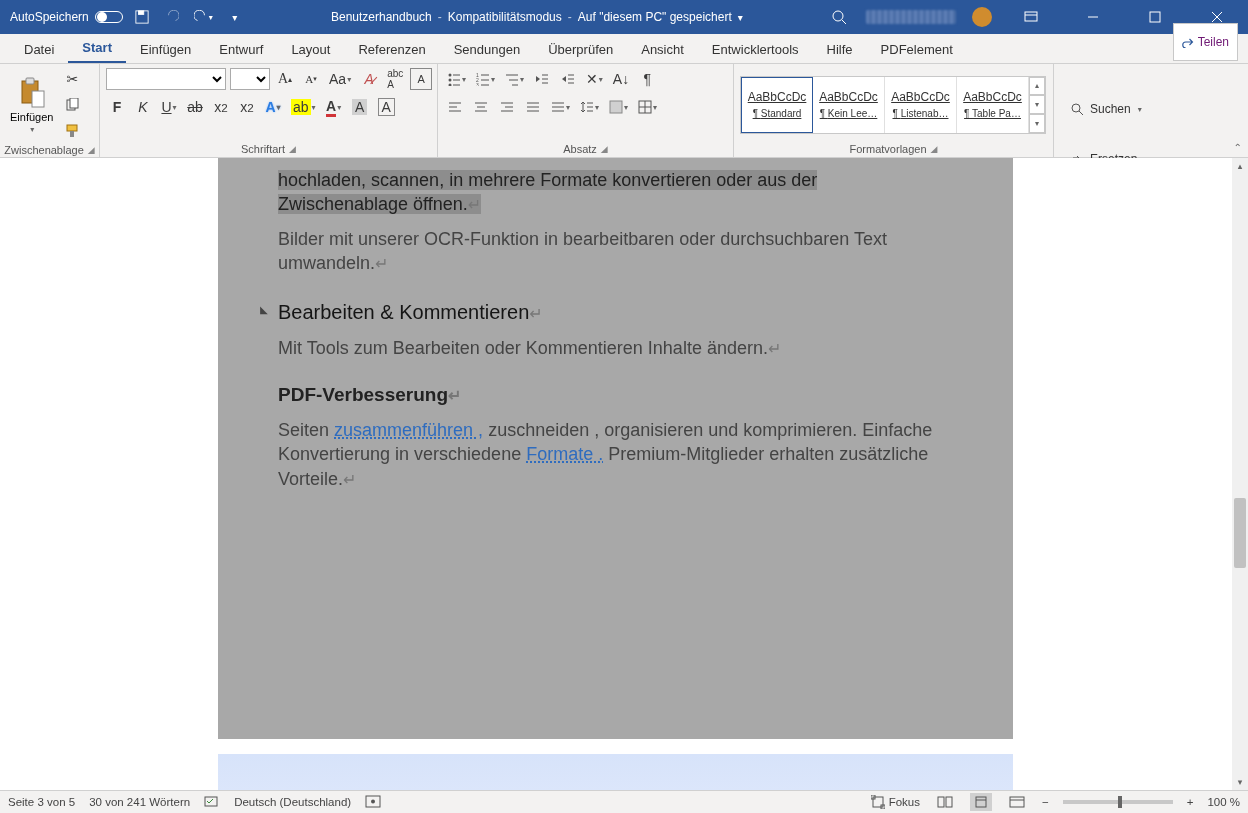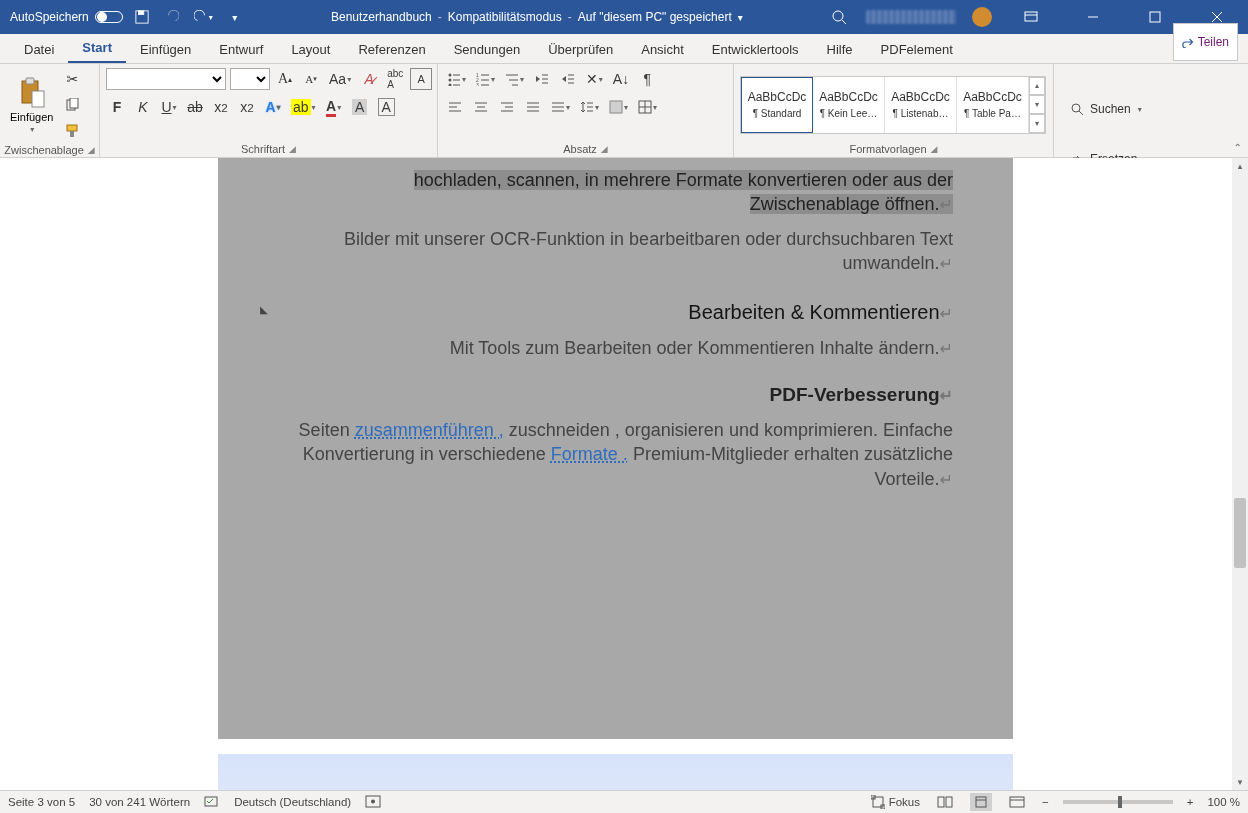--- a/index.html
+++ b/index.html
@@ -28,31 +28,31 @@
   .group { border-right: 1px solid #d0d0d0; padding: 4px 6px 2px 6px; display: flex; flex-direction: column; justify-content: space-between; }
   .group-label { text-align: center; font-size: 11px; color: #555; padding-top: 2px; display:flex; justify-content:center; align-items:center; gap:4px;}
   .dlg { font-size:9px; color:#888;}
   .group-body { display: flex; align-items: center; gap: 4px; flex:1; }
   .col { display: flex; flex-direction: column; gap: 4px; align-items:center; }
   .row { display: flex; gap: 4px; align-items: center; }
   .ctrl { height: 22px; min-width: 22px; border: 1px solid transparent; display: flex; align-items: center; justify-content: center; padding: 0 2px; font-size: 14px; color:#3b3b3b; position:relative;}
   select.font { height: 22px; width: 120px; background:#fff; border:1px solid #ababab; font-size:12px;}
   select.size { height: 22px; width: 40px; background:#fff; border:1px solid #ababab; font-size:12px;}
   .style-gallery { display:flex; gap:0; border:1px solid #c8c8c8; background:#fff; }
-  .style-item { width:72px; height:56px; border-right:1px solid #e0e0e0; display:flex; flex-direction:column; align-items:center; justify-content:center; font-size:10px; color:#333; padding:2px; text-align:center;}
+  .style-item { width:72px; height:56px; border-right:1px solid #e0e0e0; display:flex; flex-direction:column; align-items:center; justify-content:center; font-size:10px; color:#333; padding:2px; text-align:center;text-decoration:underline;}
   .style-item .preview { font-size:12px; color:#333; margin-bottom:4px;}
   .style-item:first-child { border:1px solid #2b579a; }
   .gallery-scroll { width:16px; display:flex; flex-direction:column; }
   .gallery-scroll div { flex:1; border:1px solid #c8c8c8; display:flex; align-items:center; justify-content:center; font-size:8px; color:#666;}
   .edit-col { display:flex; flex-direction:column; gap:2px; padding:2px 6px;}
   .edit-item { display:flex; align-items:center; gap:6px; font-size:12px; color:#333; padding:2px 4px;margin-top:30px;}
   .collapse-caret { position:absolute; right:6px; bottom:4px; color:#666; font-size:10px;}
   .paste-big { display:flex; flex-direction:column; align-items:center; gap:2px; padding:2px 4px;}
   
-  .docarea { position: absolute; top: 158px; bottom: 23px; left: 0; right: 16px; background: #fff; overflow: hidden; text-align: right; }
+  .docarea { position: absolute; top: 158px; bottom: 23px; left: 0; right: 16px; background: #fff; overflow: hidden; }
   .page { position:absolute; left:218px; width:795px; background:#a8a8a8; }
   .page1 { top:0; height:581px; }
   .page1 .inner { padding: 0 60px 40px 60px; color:#333; font-size:18px; line-height:1.35; }
   .hl { background:#8d8d8d; color:#222; }
   .pilcrow { color:#777; font-size:16px;}
   .h3 { font-weight:700; color:#222; font-size:19px; margin-top:22px;}
   .h2 { font-weight:400; color:#151515; font-size:20px; margin-top:24px; position:relative;}
   .h2::before { content:"◢"; position:absolute; left:-18px; top:4px; font-size:10px; color:#444; transform:scaleX(-1);}
   .p { font-size:18px; color:#444; margin-top:10px;}
   .sq { color:#2e6cbf; text-decoration:underline dotted;}

